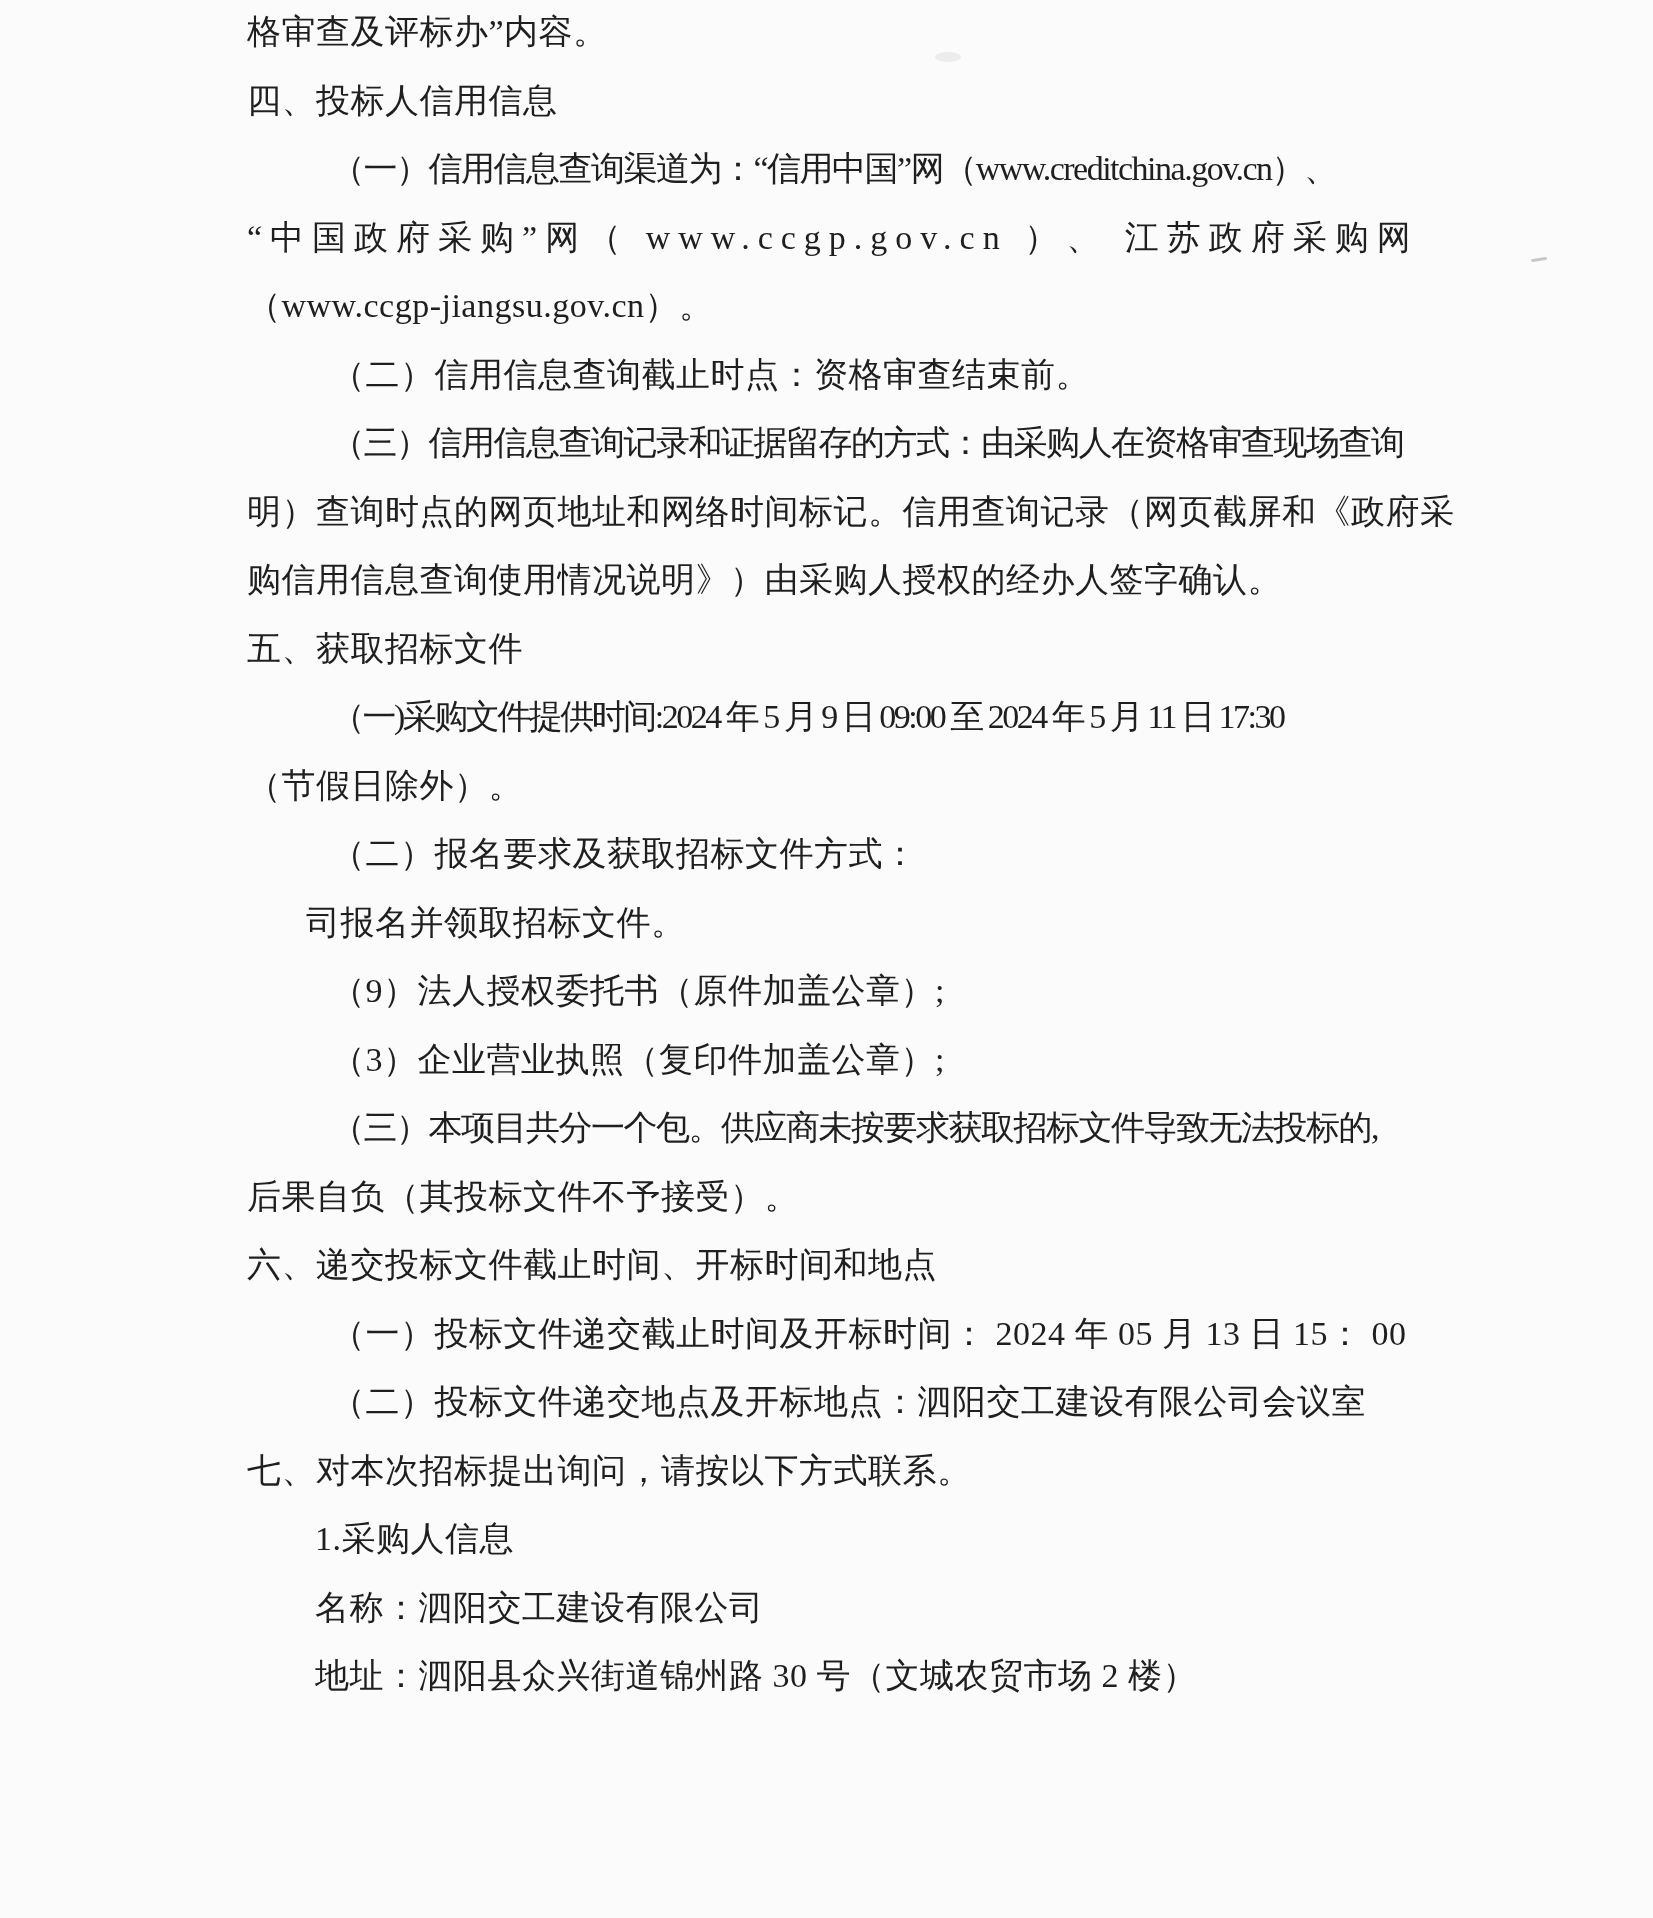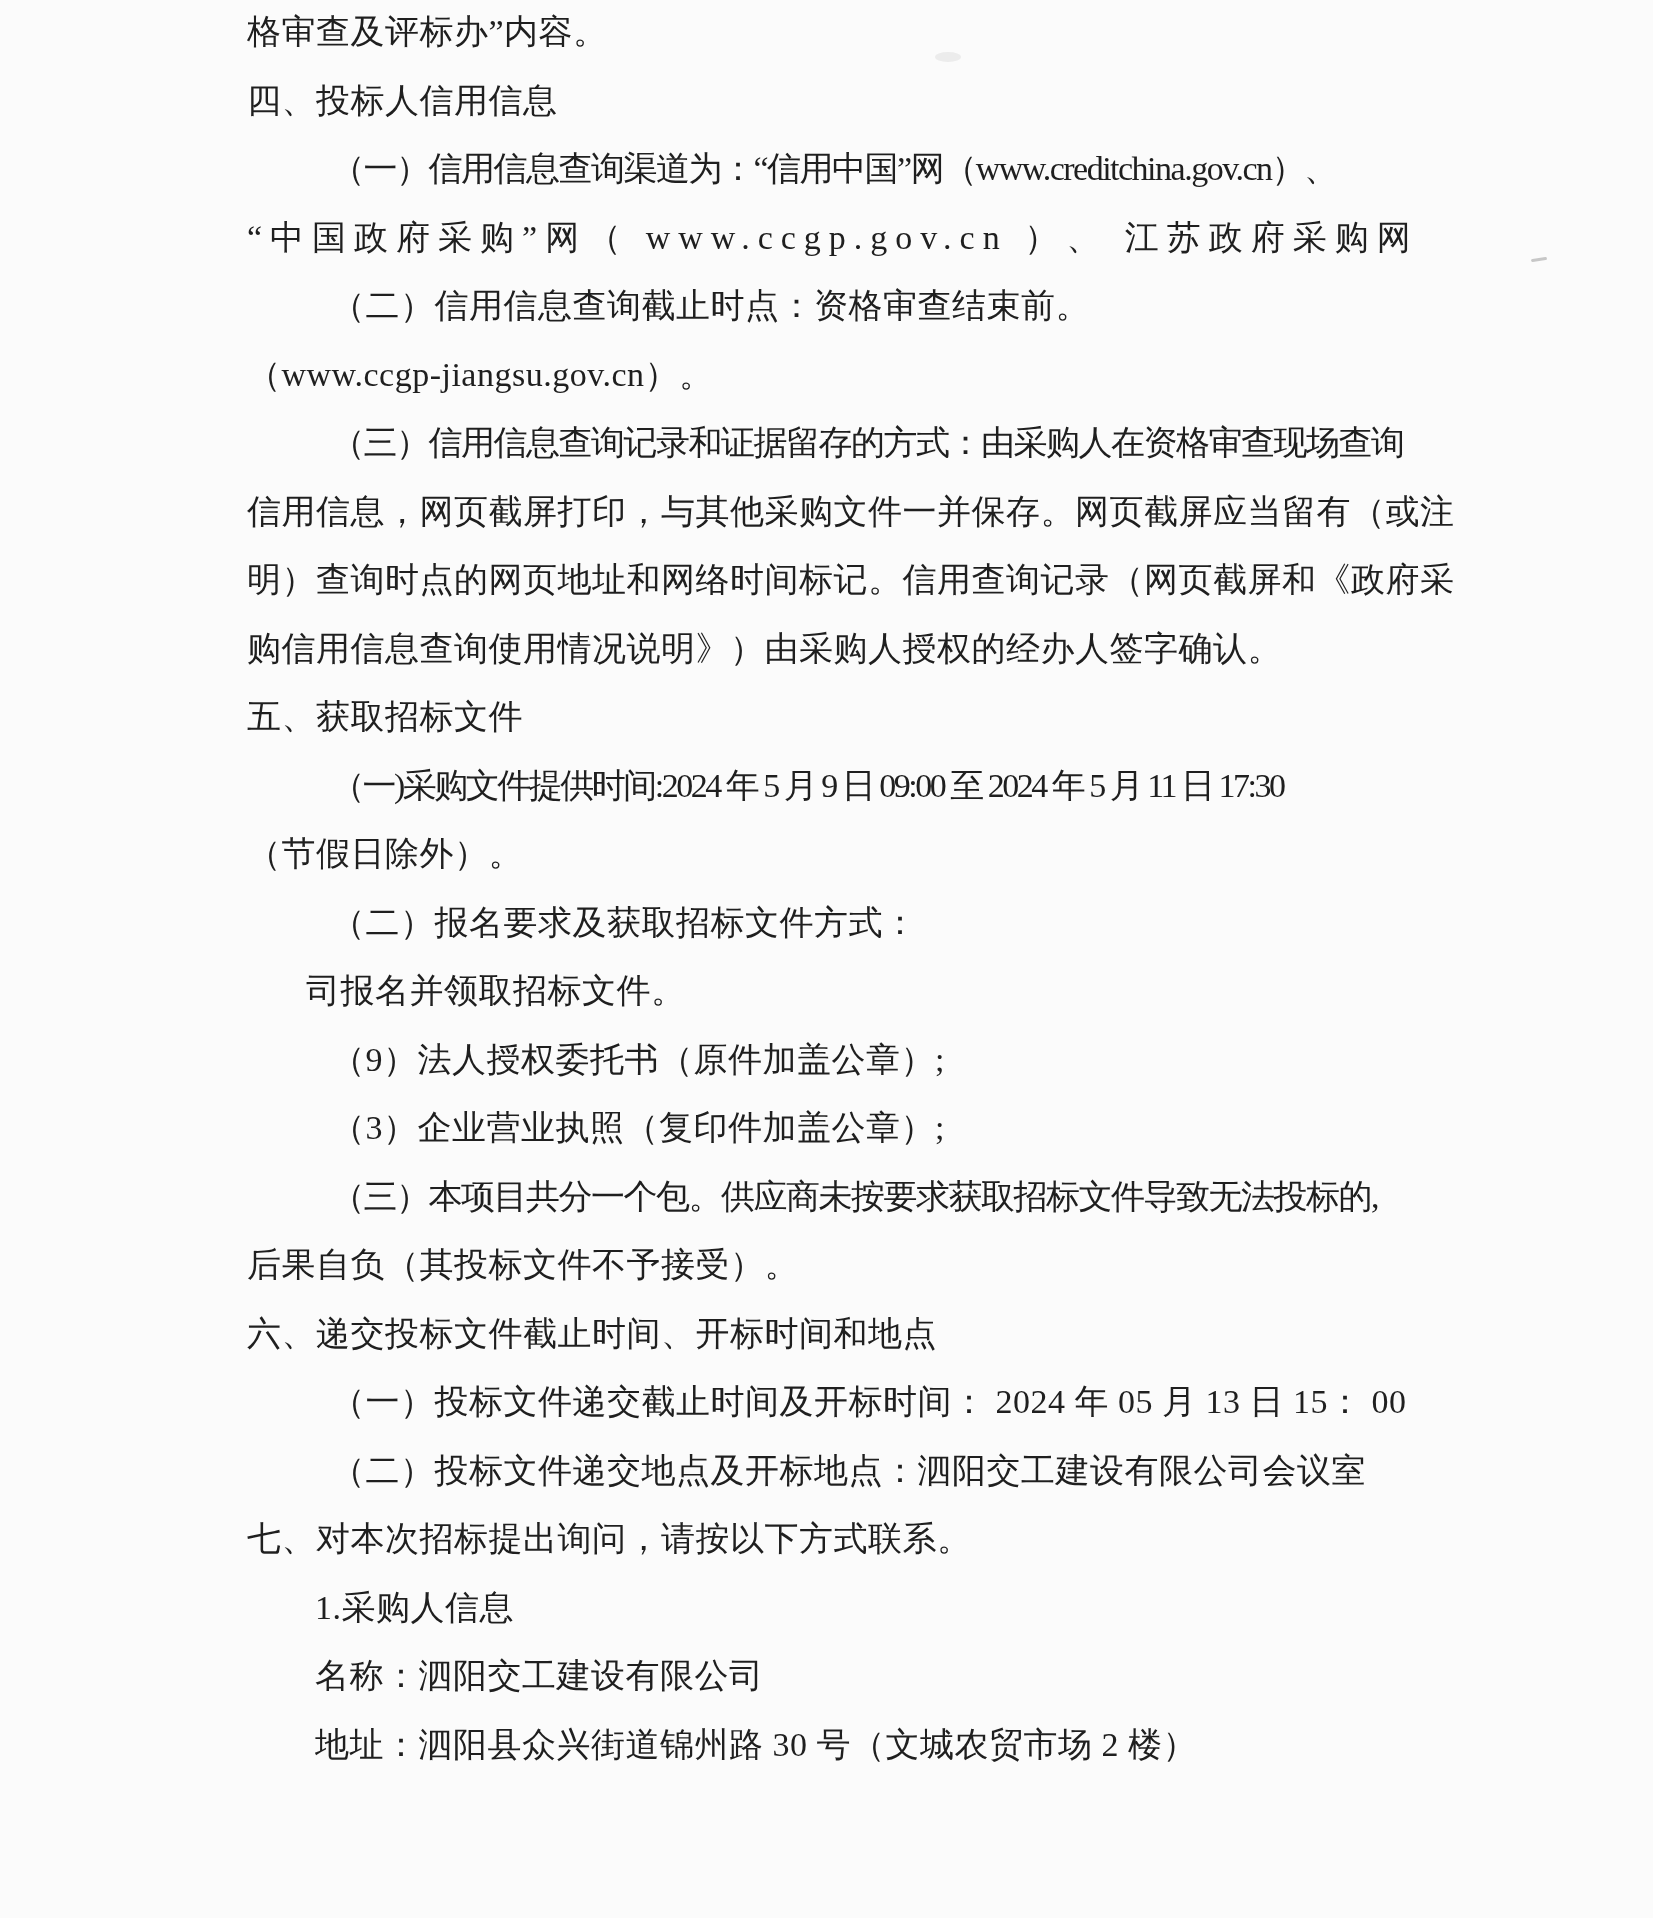--- a/index.html
+++ b/index.html
@@ -64,24 +64,23 @@
 <div class="page">
 
   <div class="artifact-smudge"></div>
   <div class="artifact-dash"></div>
 
   <div class="text-block">
     <div class="line">格审查及评标办”内容。</div>
     <div class="line">四、投标人信用信息</div>
     <div class="line ind2 tight">（一）信用信息查询渠道为：“信用中国”网（www.creditchina.gov.cn）、</div>
     <div class="line spread">“中国政府采购”网（ www.ccgp.gov.cn ）、 江苏政府采购网</div>
+    <div class="line">（www.ccgp-jiangsu.gov.cn）。</div>
     <div class="line ind2">（二）信用信息查询截止时点：资格审查结束前。</div>
-    <div class="line">（www.ccgp-jiangsu.gov.cn）。</div>
     <div class="line ind2 tight">（三）信用信息查询记录和证据留存的方式：由采购人在资格审查现场查询</div>
-    <div class="line">信用信息，网页截屏打印，与其他采购文件一并保存。网页截屏应当留有（或注</div>
     <div class="line">明）查询时点的网页地址和网络时间标记。信用查询记录（网页截屏和《政府采</div>
     <div class="line">购信用信息查询使用情况说明》）由采购人授权的经办人签字确认。</div>
     <div class="line">五、获取招标文件</div>
     <div class="line ind2 tight2">（一)采购文件提供时间:2024 年 5 月 9 日 09:00 至 2024 年 5 月 11 日 17:30</div>
     <div class="line">（节假日除外）。</div>
     <div class="line ind2">（二）报名要求及获取招标文件方式：</div>
     <div class="line ind15">司报名并领取招标文件。</div>
     <div class="line ind2">（9）法人授权委托书（原件加盖公章）;</div>
     <div class="line ind2">（3）企业营业执照（复印件加盖公章）;</div>
     <div class="line ind2 tight">（三）本项目共分一个包。供应商未按要求获取招标文件导致无法投标的,</div>

